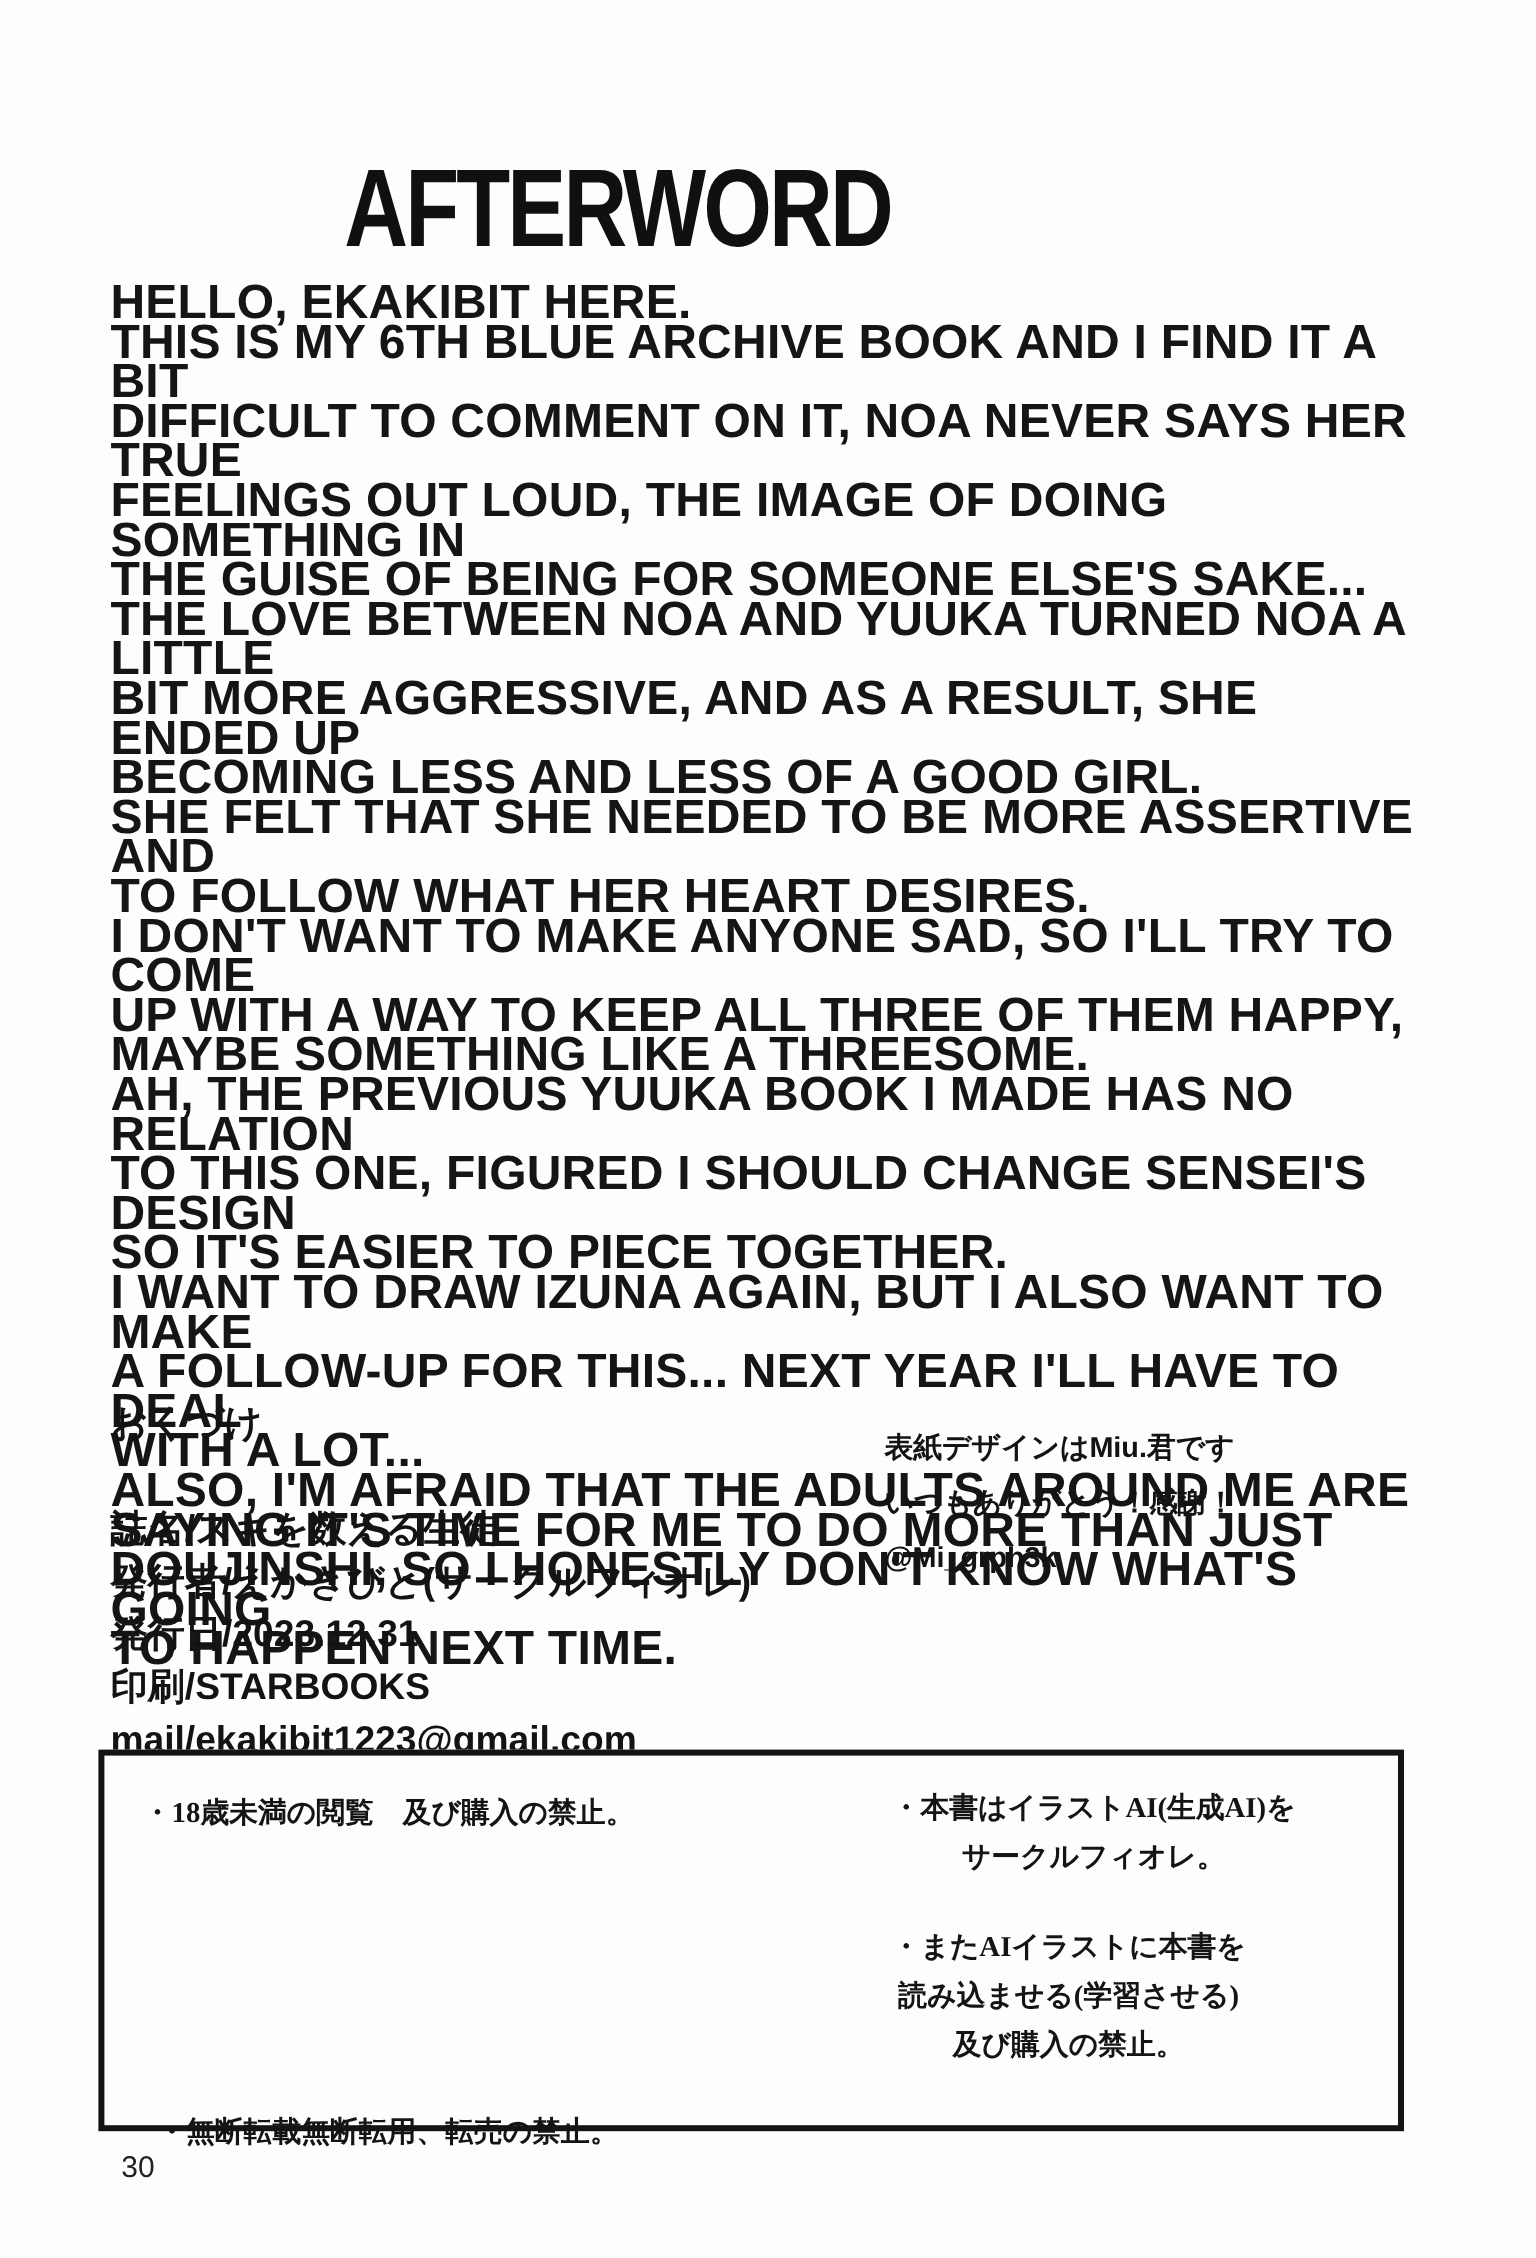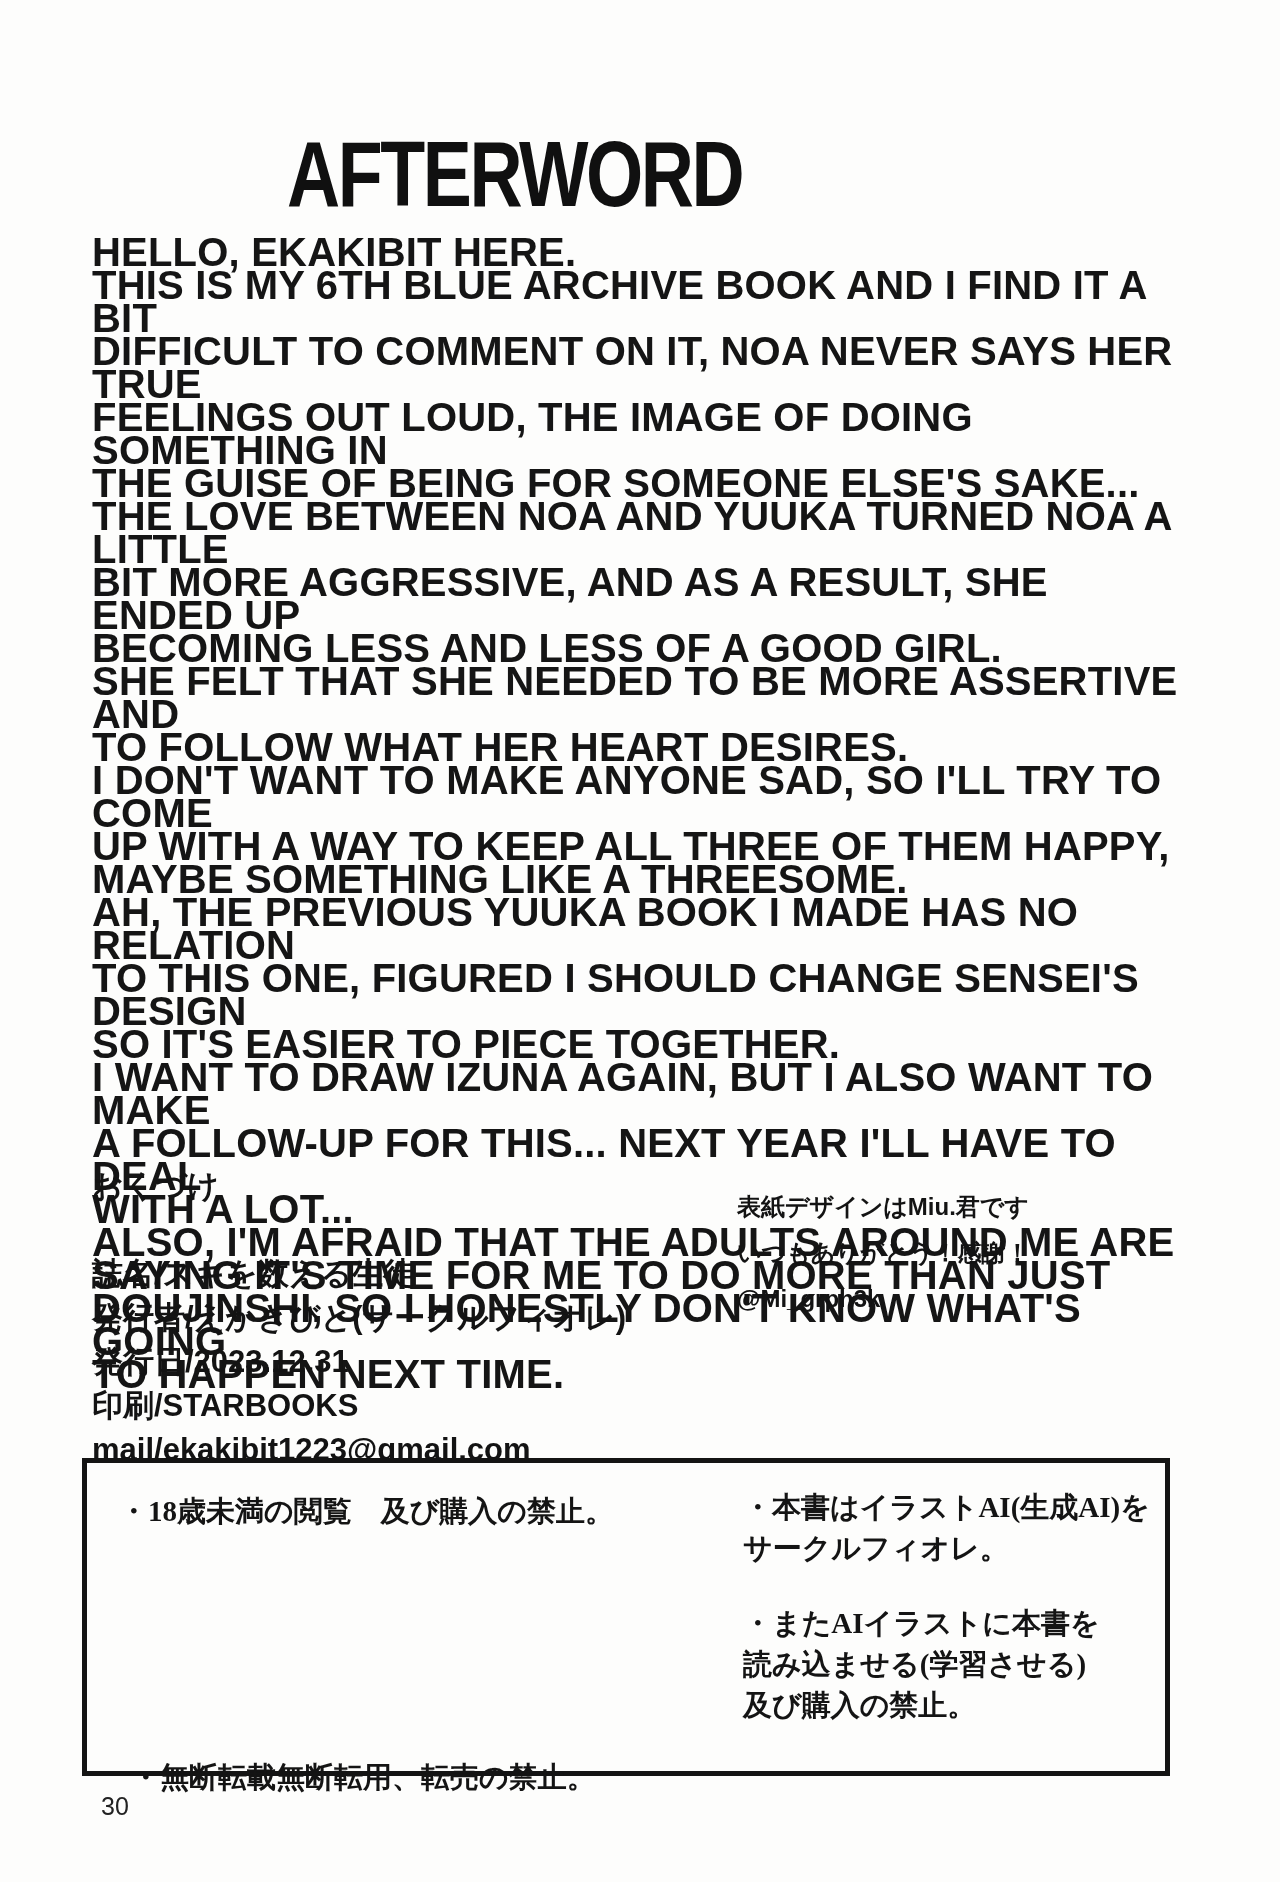--- a/index.html
+++ b/index.html
@@ -66,24 +66,25 @@
     left:82px; top:1458px;
     width:1088px; height:318px;
     border:5px solid #141414;
     background:#fdfdfc;
     box-sizing:border-box;
   }
   .notice{
     position:absolute;
     font-family:"Liberation Serif","DejaVu Serif",serif;
     font-weight:700;
-    font-size:29px;
+    font-size:24px;
     line-height:41px;
     white-space:pre-line;
     color:#141414;
+    text-align:center;
   }
   .nb-l1{left:32px; top:28px;}
   .nb-l2{left:32px; top:102px;}
   .nb-l3{left:44px; top:250px;margin-top:44px;}
   .nb-r1{left:656px; top:24px;}
   .nb-r2{left:656px; top:140px;}
   .page-number{
     position:absolute;
     left:78px; top:1792px;
     font-weight:400;

